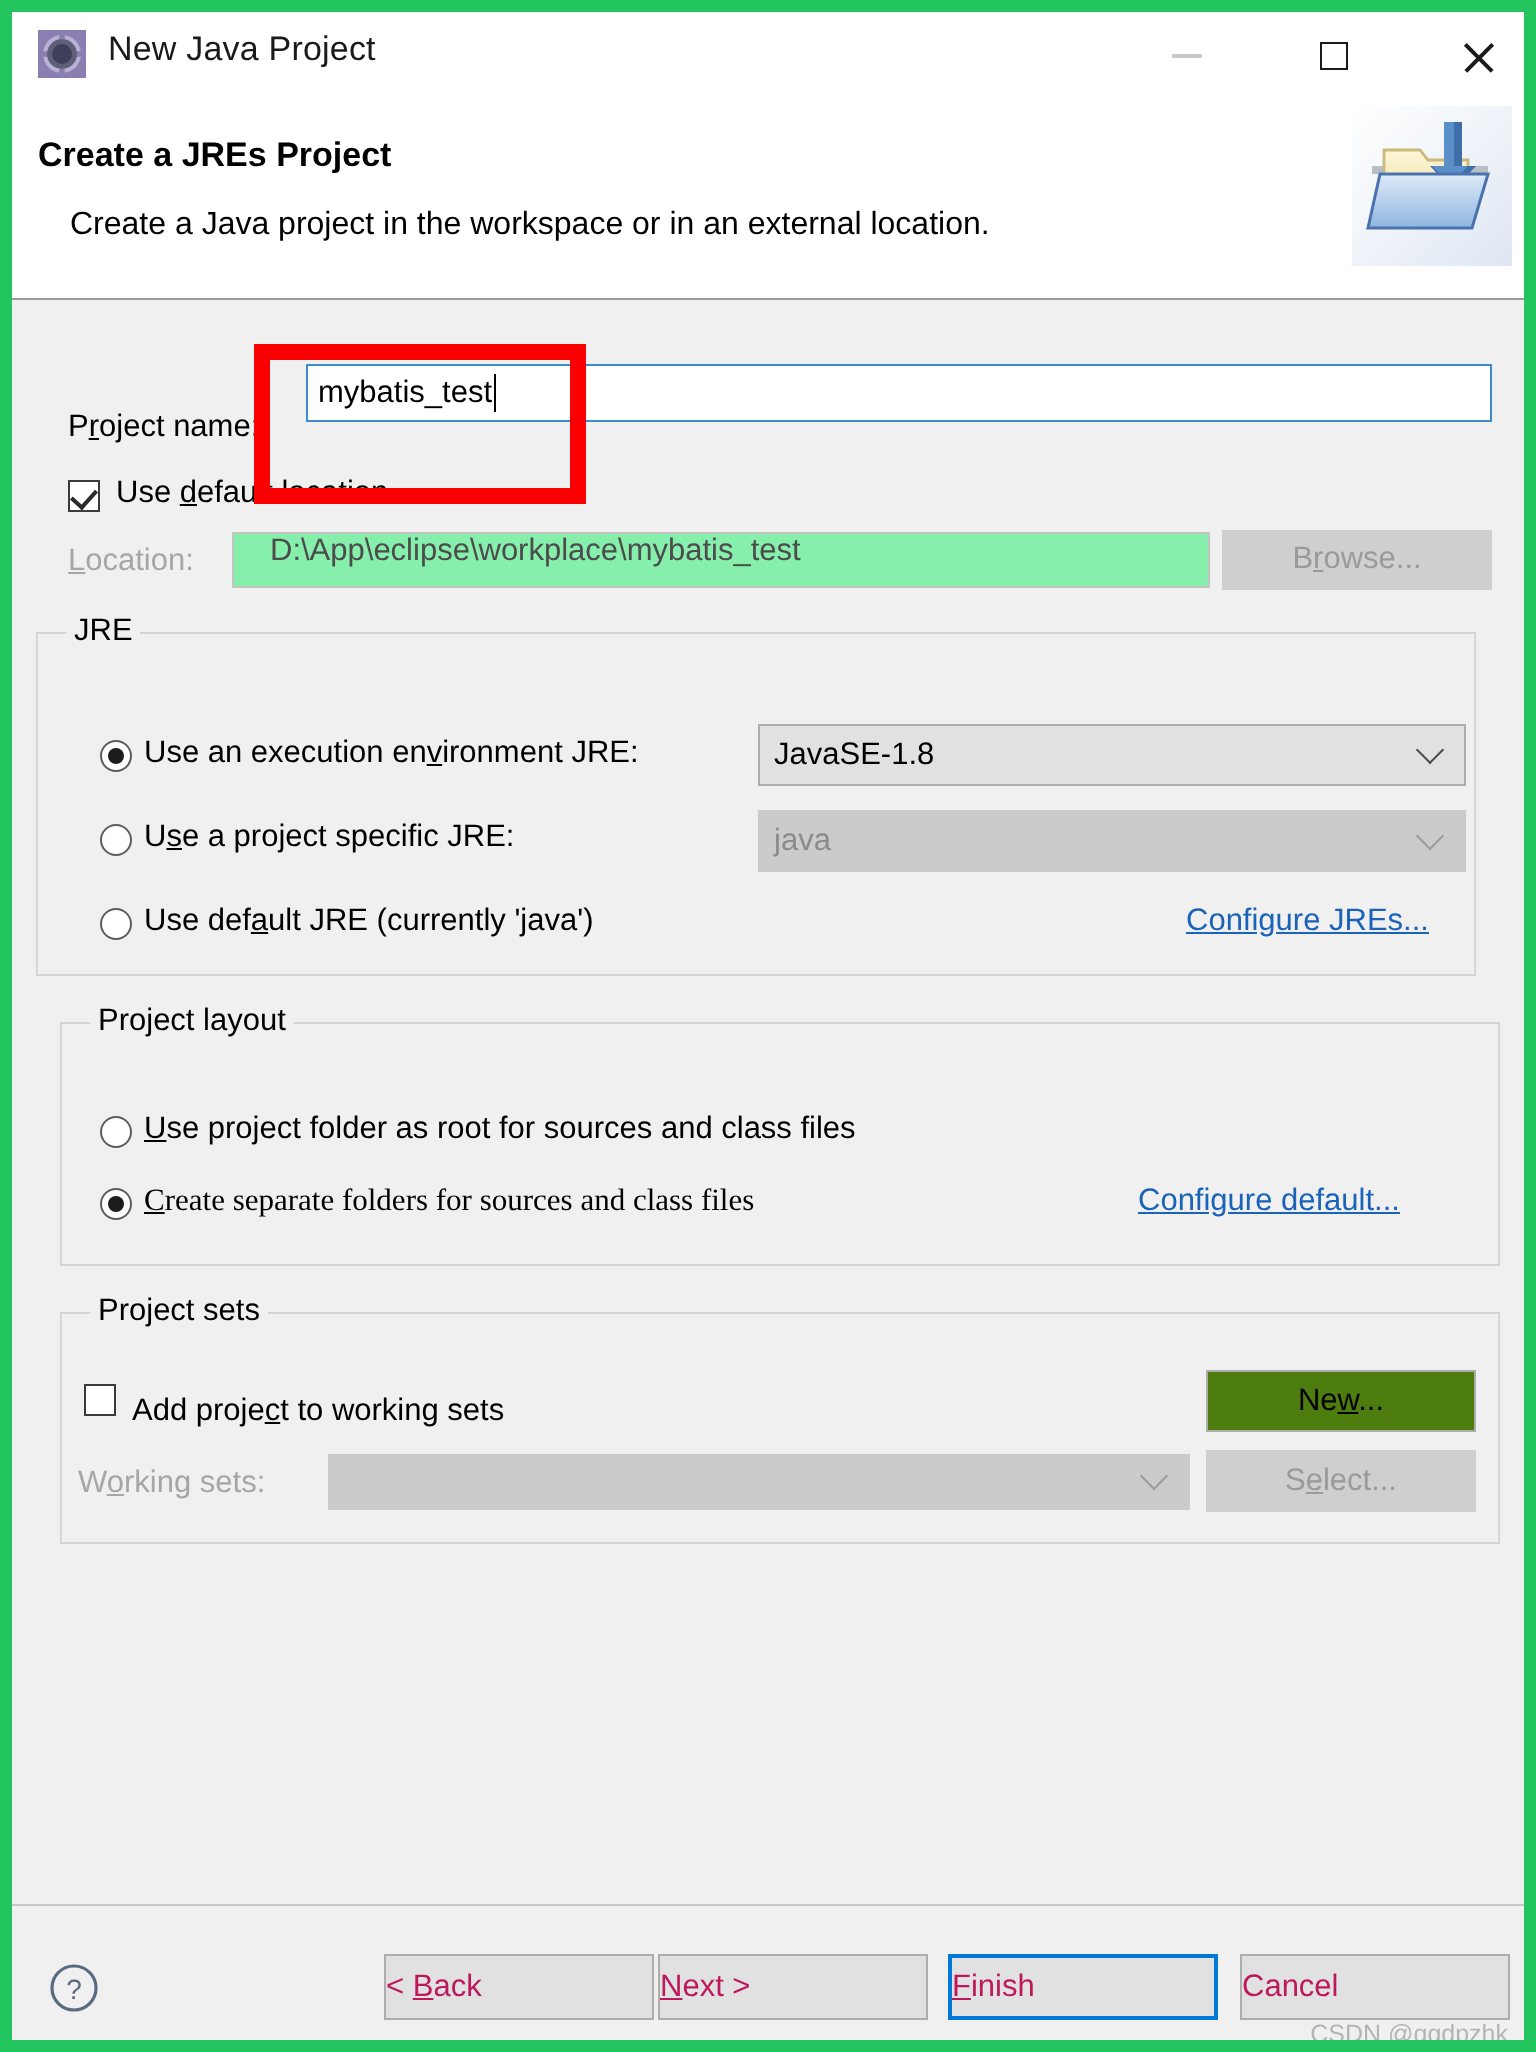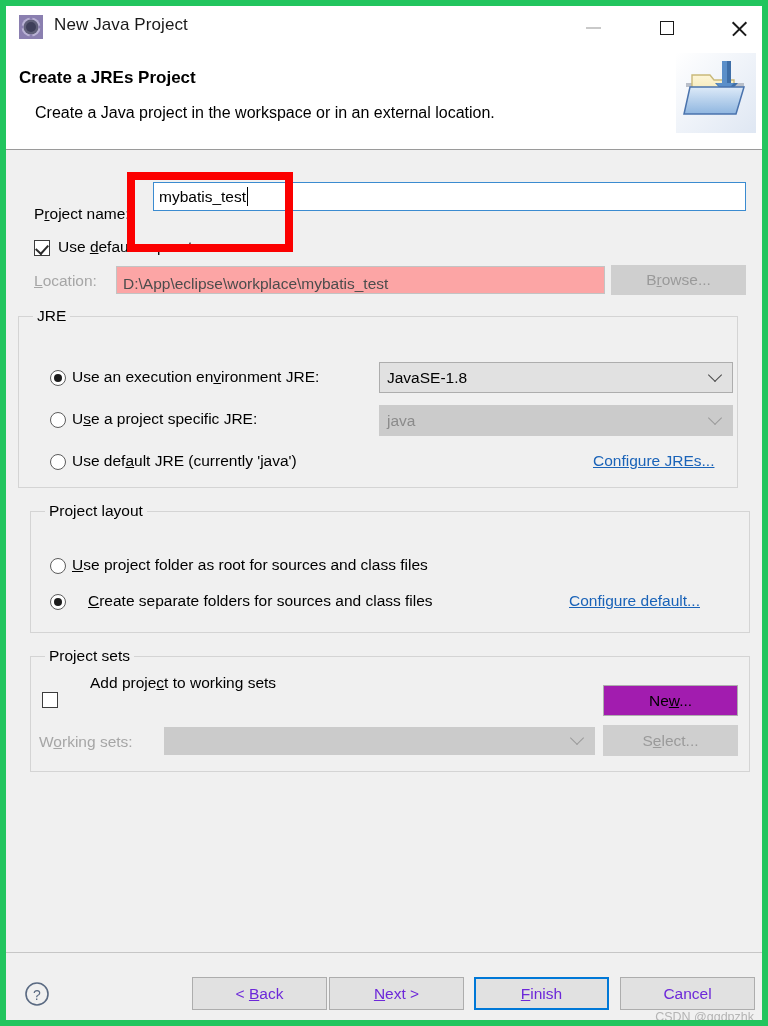--- a/index.html
+++ b/index.html
@@ -170,34 +170,34 @@
   }
   #cb-default-location { left: 28px; top: 234px; }
   .cb-default-label { left: 52px; top: 232px; }
 
   
   .loc-label { left: 28px; top: 266px; }
   .loc-input {
     position: absolute;
     left: 110px; top: 260px;
     width: 489px; height: 28px;
-    background: #fca5a5;
+    background: #86efac;
     border: 1px solid #c3c3c3;
     box-sizing: border-box;
     display: flex;
-    align-items: flex-end;
-    padding-left: 6px;
+    align-items: flex-start;
+    padding-left: 18px;
     font-size: 15.5px;
     color: #4c4c4c;
   }
 
   
   .btn {
     position: absolute;
-    background: #a21caf;
+    background: #4d7c0f;
     border: 1px solid #adadad;
     box-sizing: border-box;
     display: flex;
     align-items: center;
     justify-content: center;
     font-size: 15.5px;
     color: #000000;
   }
   .btn.disabled {
     background: #cfcfcf;
@@ -295,23 +295,23 @@
   }
   .bigbtn {
     position: absolute;
     top: 971px;
     height: 33px;
     background: #e1e1e1;
     border: 1px solid #adadad;
     box-sizing: border-box;
     display: flex;
     align-items: center;
-    justify-content: center;
-    font-size: 15.5px;
-    color: #6d28d9;
+    justify-content: flex-start;
+    font-size: 15.5px;
+    color: #be185d;
   }
   .bigbtn.primary { border: 2px solid #0078d7; }
   #btn-back   { left: 186px; width: 135px; }
   #btn-next   { left: 323px; width: 135px; }
   #btn-finish { left: 468px; width: 135px; }
   #btn-cancel { left: 614px; width: 135px; }
 
   .watermark {
     position: absolute;
     right: 8px; top: 1004px;
@@ -391,21 +391,21 @@
 
   <div class="content"></div>
 
   <span class="lbl pname-label"><span>P</span><u>r</u><span>oject name:</span></span>
   <div class="pname-input">
     <span>mybatis_test</span>
       <span class="caret"></span>
   </div>
 
   <span class="cbox checked" id="cb-default-location"></span>
-  <span class="lbl cb-default-label"><span>Use </span><u>d</u><span>efault separate</span></span>
+  <span class="lbl cb-default-label"><span>Use </span><u>d</u><span>efault location</span></span>
 
   <span class="lbl dim loc-label"><u>L</u><span>ocation:</span></span>
   <div class="loc-input">
     <span>D:\App\eclipse\workplace\mybatis_test</span>
   </div>
   <div class="btn disabled" id="btn-browse">
     <span><span>B</span><u>r</u><span>owse...</span></span>
   </div>
 
   <div class="group" id="grp-jre">
@@ -431,29 +431,29 @@
   <a class="link" style="left:587px; top:446px;">Configure JREs...</a>
 
   <div class="group" id="grp-layout">
     <span class="group-title">Project layout</span>
   </div>
 
   <span class="radio" style="left:44px; top:552px;"></span>
   <span class="lbl" style="left:66px; top:550px;"><u>U</u><span>se project folder as root for sources and class files</span></span>
 
   <span class="radio selected" style="left:44px; top:588px;"></span>
-  <span class="lbl" style="left:82px; top:586px;"><u>C</u><span>reate separate folders for sources and class files</span></span>
+  <span class="lbl" style="left:66px; top:586px;font-family:Liberation Serif, serif;"><u>C</u><span>reate separate folders for sources and class files</span></span>
   <a class="link" style="left:563px; top:586px;">Configure default...</a>
 
   <div class="group" id="grp-workingsets">
     <span class="group-title">Project sets</span>
   </div>
 
   <span class="cbox" style="left:36px; top:686px;"></span>
-  <span class="lbl" style="left:60px; top:668px;margin-left:24px;"><span>Add proje</span><u>c</u><span>t to working sets</span></span>
+  <span class="lbl" style="left:60px; top:691px;"><span>Add proje</span><u>c</u><span>t to working sets</span></span>
   <div class="btn" style="left:597px; top:679px; width:135px; height:31px;">
     <span><span>Ne</span><u>w</u><span>...</span></span>
   </div>
 
   <span class="lbl dim" style="left:33px; top:727px;"><span>W</span><u>o</u><span>rking sets:</span></span>
   <div class="combo disabled" style="left:158px; top:721px; width:431px; height:28px;">
     <span></span>
     <span class="chev"></span>
   </div>
   <div class="btn disabled" style="left:597px; top:719px; width:135px; height:31px;">

